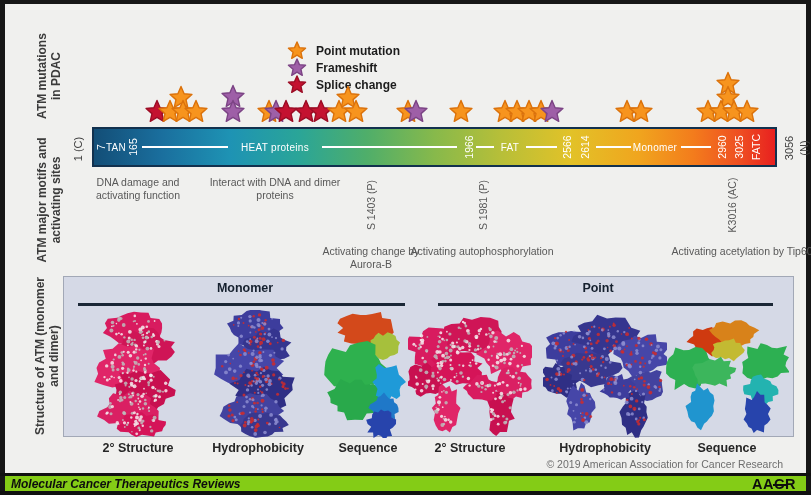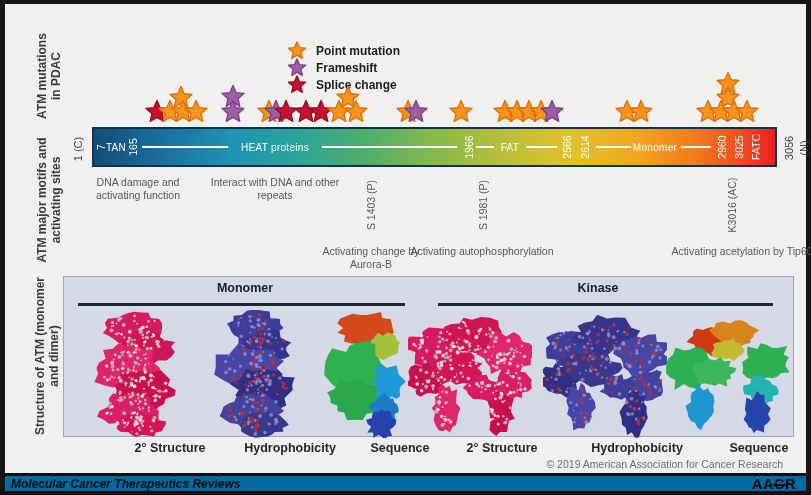--- a/index.html
+++ b/index.html
@@ -20,24 +20,24 @@
   .fn-note{position:absolute;transform:translateX(-50%);text-align:center;color:#585858;
            font-size:10.5px;line-height:1.25;}
   .site{color:#585858;font-size:10.5px;}
   #panel{position:absolute;left:58px;top:272px;width:731px;height:161px;background:#d5d9e6;
          border:1px solid #a2a8b6;box-sizing:border-box;}
   .grp-title{position:absolute;transform:translateX(-50%);top:277px;font-weight:bold;
              font-size:12.5px;color:#15202e;text-align:right;}
   .grp-line{position:absolute;top:299px;height:3px;background:#1b2736;}
   .struct{position:absolute;}
   .struct-lbl{position:absolute;transform:translateX(-50%);top:437px;font-weight:bold;
-              font-size:12.5px;color:#262626;white-space:nowrap;margin-left:32px;}
+              font-size:12.5px;color:#262626;white-space:nowrap;}
   #copyright{position:absolute;right:23px;top:454px;font-size:10.5px;color:#6e6e6e;}
   #divider{position:absolute;left:0;top:473px;width:811px;height:3px;background:#111;}
-  #footer{position:absolute;left:5px;top:476px;width:801px;height:15px;background:#0369a1;}
+  #footer{position:absolute;left:5px;top:476px;width:801px;height:15px;background:#84cc16;}
   #journal{position:absolute;left:6px;top:1px;font-size:12px;font-weight:bold;font-style:italic;color:#0d0d0d;}
   #aacr{position:absolute;right:10px;top:0px;font-size:14.5px;font-weight:bold;color:#0d0d0d;letter-spacing:.5px;}
   #aacr .aacr-bar{position:absolute;right:9px;top:8px;width:14px;height:2px;background:#0d0d0d;}
   #bottombar{position:absolute;left:0;top:491px;width:811px;height:4px;background:#111;}
 </style>
 </head>
 <body>
 
 <div id="fig">
   <div id="content">
@@ -189,32 +189,32 @@
         <div class="bar-line" style="left: 471px; width: 18px;"></div>
         <div class="bar-line" style="left: 521px; width: 31px;"></div>
         <div class="bar-line" style="left: 591px; width: 35px;"></div>
         <div class="bar-line" style="left: 676px; width: 30px;"></div>
       </div>
     <div class="vlabel term" style="left:784px;top:144px;">3056</div>
     <div class="vlabel term" style="left:799px;top:144px;">(N)</div>
 
     <div id="annotations">
         <div class="fn-note" style="left: 133px; top: 172px; width: 125px;">DNA damage and activating function</div>
-        <div class="fn-note" style="left: 270px; top: 172px; width: 135px;">Interact with DNA and other repeats</div>
+        <div class="fn-note" style="left: 270px; top: 172px; width: 135px;">Interact with DNA and dimer proteins</div>
         <div class="vlabel site" style="left: 366px; top: 201px;">S 1403 (P)</div>
         <div class="vlabel site" style="left: 478px; top: 201px;">S 1981 (P)</div>
         <div class="vlabel site" style="left: 727px; top: 201px;">K3016 (AC)</div>
         <div class="fn-note" style="left: 366px; top: 241px; width: 130px;">Activating change by Aurora-B</div>
         <div class="fn-note" style="left: 477px; top: 241px; width: 155px;">Activating autophosphorylation</div>
         <div class="fn-note" style="left: 737px; top: 241px; width: 155px;">Activating acetylation by Tip60</div>
       </div>
 
     <div id="panel"></div>
     <div class="grp-title" style="left:240px;">Monomer</div>
-    <div class="grp-title" style="left:593px;">Kinase</div>
+    <div class="grp-title" style="left:593px;">Point</div>
     <div id="panel-extras">
         <div class="grp-line" style="left: 73px; width: 327px;"></div>
         <svg width="124" height="128" viewBox="-62 -64 124 128" class="struct" style="left: 71px; top: 306px;">
           <path d="M24.1 -46.0L23.4 -41.5L21.4 -37.1L16.6 -33.5L12.2 -29.0L3.4 -29.3L-4.0 -32.1L-11.3 -29.4L-18.7 -30.6L-23.4 -34.2L-28.0 -37.6L-35.1 -40.9L-31.0 -46.0L-33.1 -50.7L-30.2 -55.2L-20.8 -56.2L-16.0 -58.6L-10.5 -60.8L-4.0 -62.2L2.9 -61.5L10.5 -61.3L12.6 -56.1L21.3 -54.9L24.0 -50.5Z" fill="#d81b5f"></path>
           <path d="M33.1 -27.0L36.9 -21.9L33.5 -17.4L28.6 -13.6L20.0 -13.5L15.1 -9.7L8.0 -11.9L2.6 -13.8L-6.4 -10.7L-14.2 -12.5L-12.5 -19.3L-13.2 -23.3L-20.8 -27.0L-15.4 -31.1L-15.0 -35.7L-11.0 -39.4L-7.0 -44.0L2.3 -40.8L8.0 -46.6L15.7 -45.7L20.3 -41.0L22.5 -36.5L26.3 -33.9L36.9 -32.1Z" fill="#cf1556"></path>
           <path d="M22.0 -6.0L21.3 0.0L14.9 4.3L12.6 10.3L7.6 16.0L-3.2 12.2L-10.0 18.5L-16.6 11.8L-25.6 13.4L-34.0 11.2L-43.6 8.0L-39.9 -0.2L-41.5 -6.0L-38.9 -11.6L-32.2 -15.2L-35.0 -23.9L-25.4 -25.2L-19.2 -30.8L-10.0 -27.0L-1.5 -28.8L4.9 -24.6L16.0 -24.7L13.6 -15.8L15.7 -11.0Z" fill="#e02568"></path>
           <path d="M37.7 16.0L36.6 21.7L27.7 24.8L26.0 30.0L20.2 33.2L15.3 40.2L6.0 40.3L-2.2 37.4L-8.4 33.5L-19.1 33.6L-21.0 26.9L-22.1 21.3L-21.5 16.0L-23.2 10.5L-14.4 7.8L-18.8 -1.3L-7.7 -0.6L-1.5 -3.5L6.0 -1.5L12.3 -0.5L22.6 -4.1L27.6 0.9L32.1 5.4L29.9 11.5Z" fill="#c81050"></path>
           <path d="M20.7 37.0L20.5 41.6L20.4 46.9L15.8 51.5L6.6 52.4L-0.4 54.2L-8.0 54.5L-15.2 53.3L-19.5 49.1L-29.1 49.8L-33.9 46.1L-40.9 42.4L-38.6 37.0L-30.7 33.3L-28.4 29.9L-29.1 24.2L-24.9 19.2L-14.7 21.7L-8.0 16.8L-1.1 21.5L7.6 20.6L13.1 24.2L11.7 30.1L16.5 33.0Z" fill="#da2063"></path>
           <path d="M27.6 51.0L25.2 54.1L24.1 57.3L17.7 58.5L16.1 62.4L9.2 61.6L4.0 60.8L-1.8 62.9L-6.4 60.8L-9.4 58.3L-17.7 57.8L-21.3 54.7L-20.4 51.0L-12.6 48.6L-14.5 45.2L-14.0 41.2L-7.3 40.3L-2.2 38.4L4.0 38.3L8.4 42.0L15.0 40.6L19.5 42.5L20.2 45.9L28.1 47.5Z" fill="#d51458"></path>
           <circle cx="2.4" cy="-44.4" r="2.0" fill="#f4ecef" opacity="0.85"></circle>

